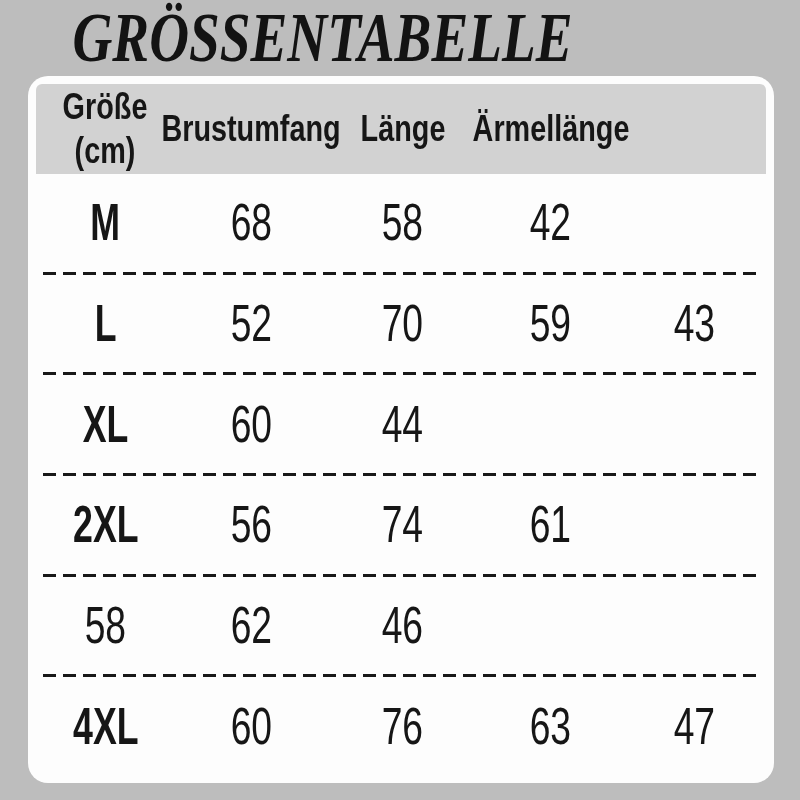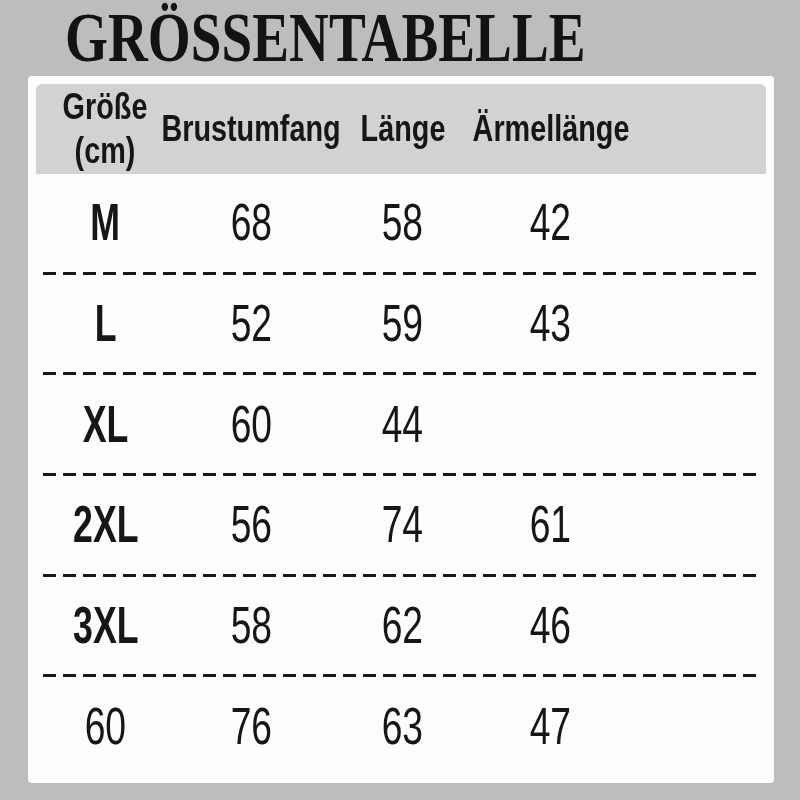--- a/index.html
+++ b/index.html
@@ -24,34 +24,35 @@
     left: 0;
     width: 646px;
     margin: 0;
     text-align: center;
     font-family: "Liberation Serif", serif;
     font-weight: 700;
     font-size: 69px;
     line-height: 72px;
     color: #131313;
     white-space: nowrap;
+    font-style: italic;
   }
   .title-inner {
     display: inline-block;
     transform: scaleX(0.80);
     transform-origin: 50% 50%;
   }
   .card {
     position: absolute;
     left: 28px;
     top: 76px;
     width: 746px;
     height: 707px;
     background: #fdfdfd;
-    border-radius: 4px;
+    border-radius: 20px;
     box-sizing: border-box;
     padding: 8px;
     display: flex;
     flex-direction: column;
   }
   .thead {
     height: 90px;
     flex: none;
     background: #d2d2d2;
     border-radius: 6px 6px 0 0;
@@ -160,20 +161,23 @@
       <div class="dash"></div>
 
       <div class="trow">
         <div class="cell">
             <span class="size-label">L</span>
           </div>
         <div class="cell">
             <span class="num">52</span>
           </div>
         <div class="cell">
+            <span class="num">70</span>
+          </div>
+        <div class="cell">
             <span class="num">59</span>
           </div>
         <div class="cell">
             <span class="num">43</span>
           </div>
       </div>
       <div class="dash"></div>
 
       <div class="trow">
         <div class="cell">
@@ -199,35 +203,35 @@
             <span class="num">74</span>
           </div>
         <div class="cell">
             <span class="num">61</span>
           </div>
       </div>
       <div class="dash"></div>
 
       <div class="trow">
         <div class="cell">
-            <span class="size-label">3XL</span>
-          </div>
-        <div class="cell">
             <span class="num">58</span>
           </div>
         <div class="cell">
             <span class="num">62</span>
           </div>
         <div class="cell">
             <span class="num">46</span>
           </div>
       </div>
       <div class="dash"></div>
 
       <div class="trow">
+        <div class="cell">
+            <span class="size-label">4XL</span>
+          </div>
         <div class="cell">
             <span class="num">60</span>
           </div>
         <div class="cell">
             <span class="num">76</span>
           </div>
         <div class="cell">
             <span class="num">63</span>
           </div>
         <div class="cell">

